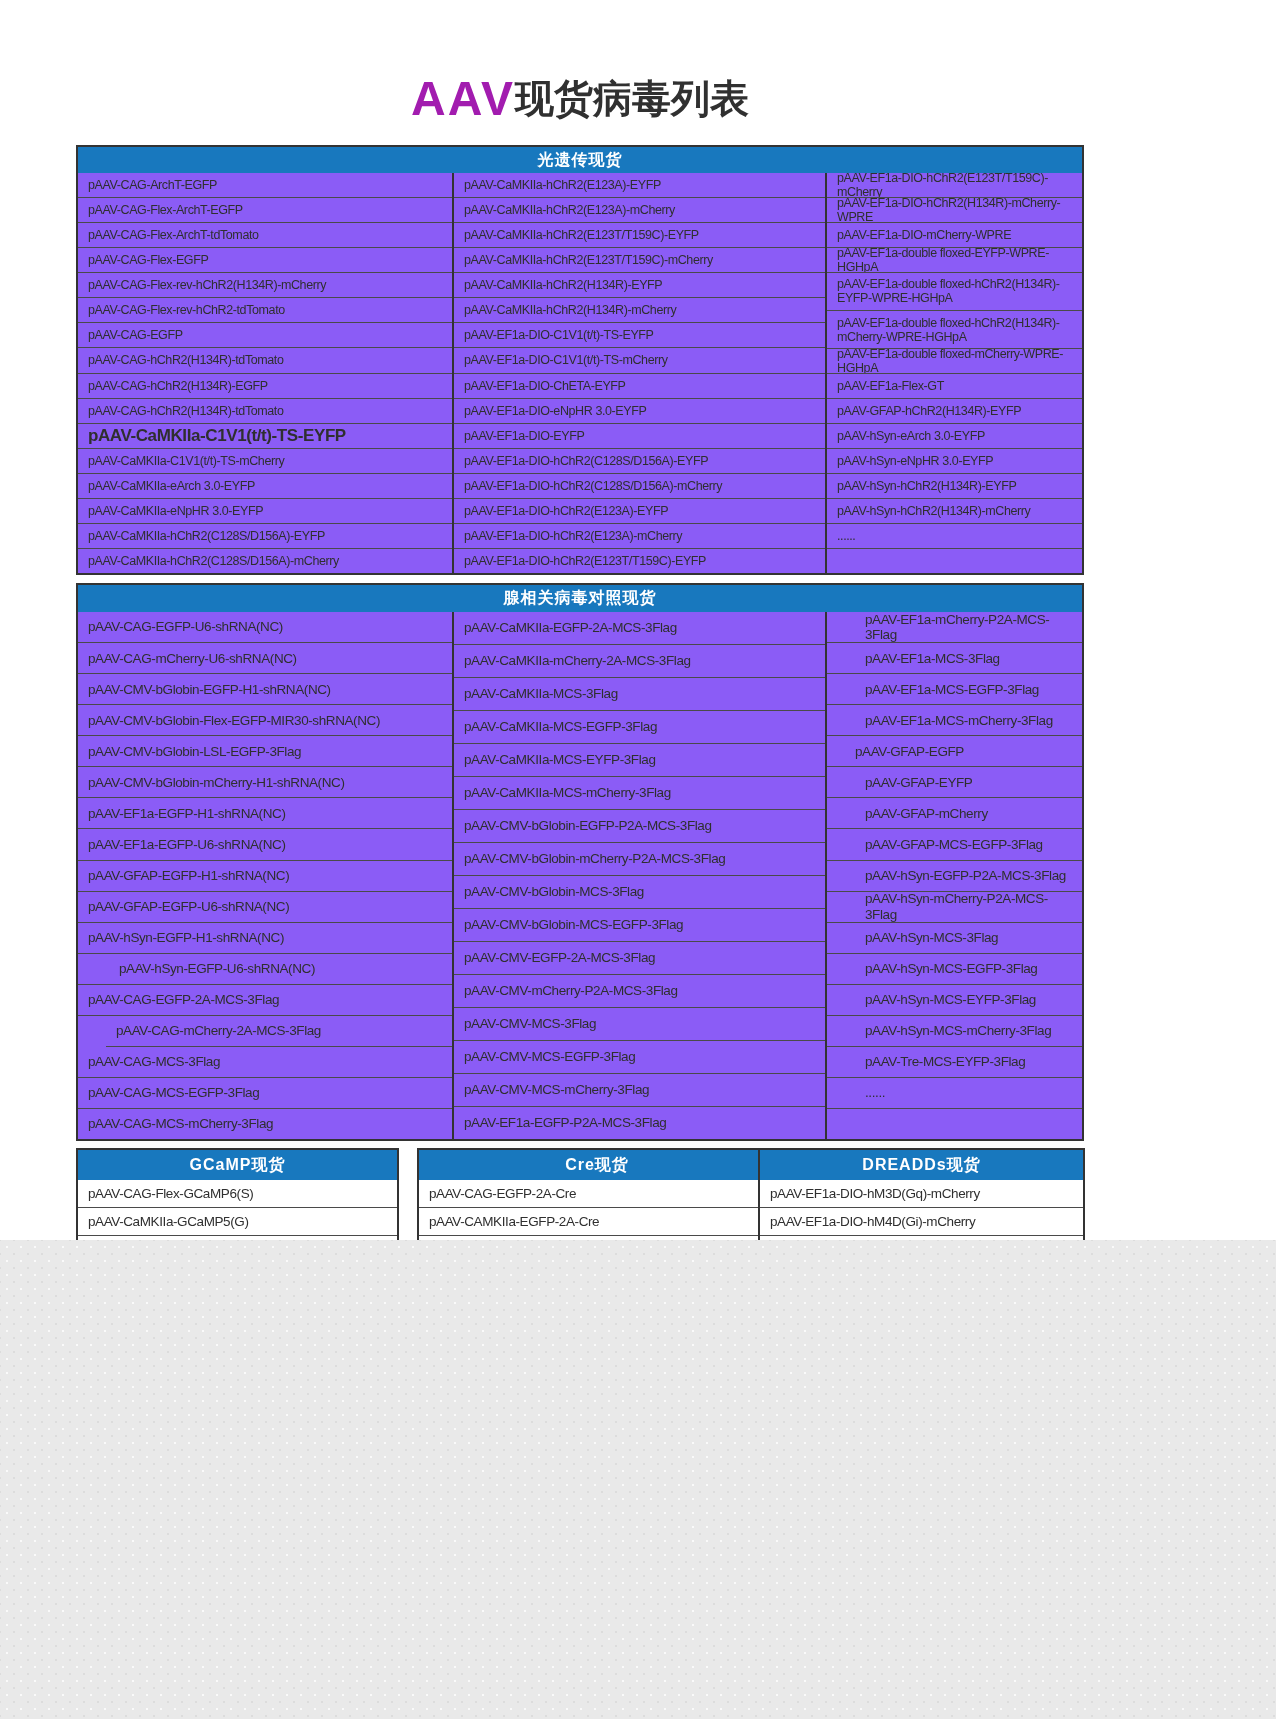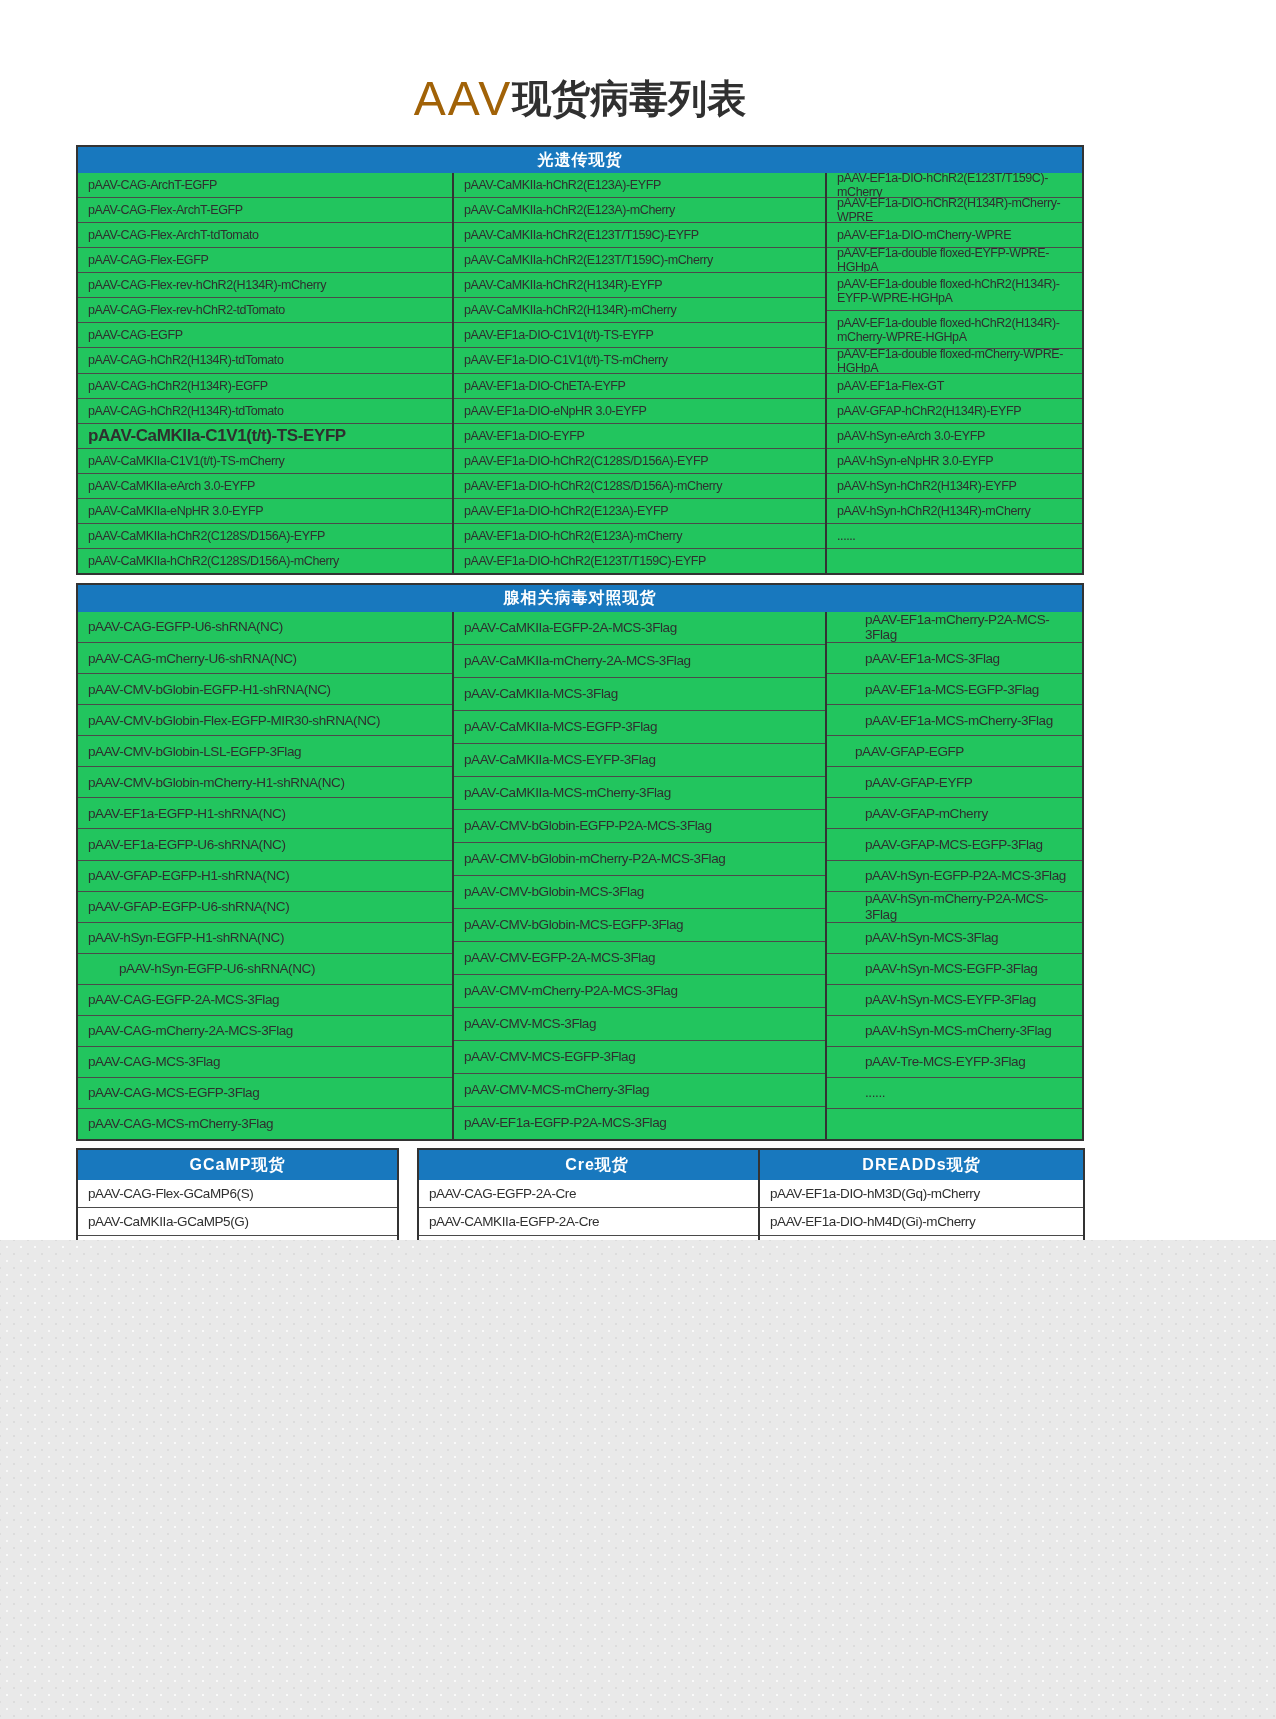--- a/index.html
+++ b/index.html
@@ -4,26 +4,26 @@
 <style>
   html,body { margin:0; padding:0; background:#fff; }
   .page {
     position:relative; width:1276px; height:1719px; background:#ffffff;
     font-family:"Liberation Sans", sans-serif; overflow:hidden;
   }
   .title {
     position:absolute; left:76px; top:70px; width:1008px; height:52px;
     margin:0; text-align:center; white-space:nowrap; line-height:52px;
   }
-  .title .t-latin { color:#a16207; font-size:48px; font-weight:normal; letter-spacing:2px; vertical-align:middle; }
+  .title .t-latin { color:#a21caf; font-size:48px; font-weight:bold; letter-spacing:2px; vertical-align:middle; }
   .title .t-cn    { color:#303030; font-size:39px; font-weight:bold; vertical-align:middle; }
 
   .vtable {
     position:absolute; left:76px; width:1008px; box-sizing:border-box;
-    border:2px solid #333333; background:#22c55e;
+    border:2px solid #333333; background:#8b5cf6;
   }
   .thead {
     background:#1878be; color:#ffffff; font-weight:bold; font-size:16px;
     display:flex; align-items:center; justify-content:center;
     letter-spacing:1px;
   }
   .cols { display:flex; align-items:stretch; }
   .vcol { display:flex; flex-direction:column; border-right:2px solid #333333; min-width:0; }
   .vcol:last-child { border-right:none; }
   .cell {
@@ -133,21 +133,21 @@
             <div class="cell" style="font-size: 13.5px;">pAAV-CMV-bGlobin-Flex-EGFP-MIR30-shRNA(NC)</div>
             <div class="cell" style="font-size: 13.5px;">pAAV-CMV-bGlobin-LSL-EGFP-3Flag</div>
             <div class="cell" style="font-size: 13.5px;">pAAV-CMV-bGlobin-mCherry-H1-shRNA(NC)</div>
             <div class="cell" style="font-size: 13.5px;">pAAV-EF1a-EGFP-H1-shRNA(NC)</div>
             <div class="cell" style="font-size: 13.5px;">pAAV-EF1a-EGFP-U6-shRNA(NC)</div>
             <div class="cell" style="font-size: 13.5px;">pAAV-GFAP-EGFP-H1-shRNA(NC)</div>
             <div class="cell" style="font-size: 13.5px;">pAAV-GFAP-EGFP-U6-shRNA(NC)</div>
             <div class="cell" style="font-size: 13.5px;">pAAV-hSyn-EGFP-H1-shRNA(NC)</div>
             <div class="cell" style="font-size: 13.5px; padding-left: 41px;">pAAV-hSyn-EGFP-U6-shRNA(NC)</div>
             <div class="cell" style="font-size: 13.5px;">pAAV-CAG-EGFP-2A-MCS-3Flag</div>
-            <div class="cell" style="font-size: 13.5px;">pAAV-CAG-mCherry-2A-MCS-3Flag</div>
+            <div class="cell" style="font-size: 13.5px; margin-left: 28px;">pAAV-CAG-mCherry-2A-MCS-3Flag</div>
             <div class="cell" style="font-size: 13.5px;">pAAV-CAG-MCS-3Flag</div>
             <div class="cell" style="font-size: 13.5px;">pAAV-CAG-MCS-EGFP-3Flag</div>
             <div class="cell" style="font-size: 13.5px;">pAAV-CAG-MCS-mCherry-3Flag</div>
           </div>
           <div class="vcol" style="flex: 0 0 371px;">
             <div class="cell" style="font-size: 13.5px;">pAAV-CaMKIIa-EGFP-2A-MCS-3Flag</div>
             <div class="cell" style="font-size: 13.5px;">pAAV-CaMKIIa-mCherry-2A-MCS-3Flag</div>
             <div class="cell" style="font-size: 13.5px;">pAAV-CaMKIIa-MCS-3Flag</div>
             <div class="cell" style="font-size: 13.5px;">pAAV-CaMKIIa-MCS-EGFP-3Flag</div>
             <div class="cell" style="font-size: 13.5px;">pAAV-CaMKIIa-MCS-EYFP-3Flag</div>

